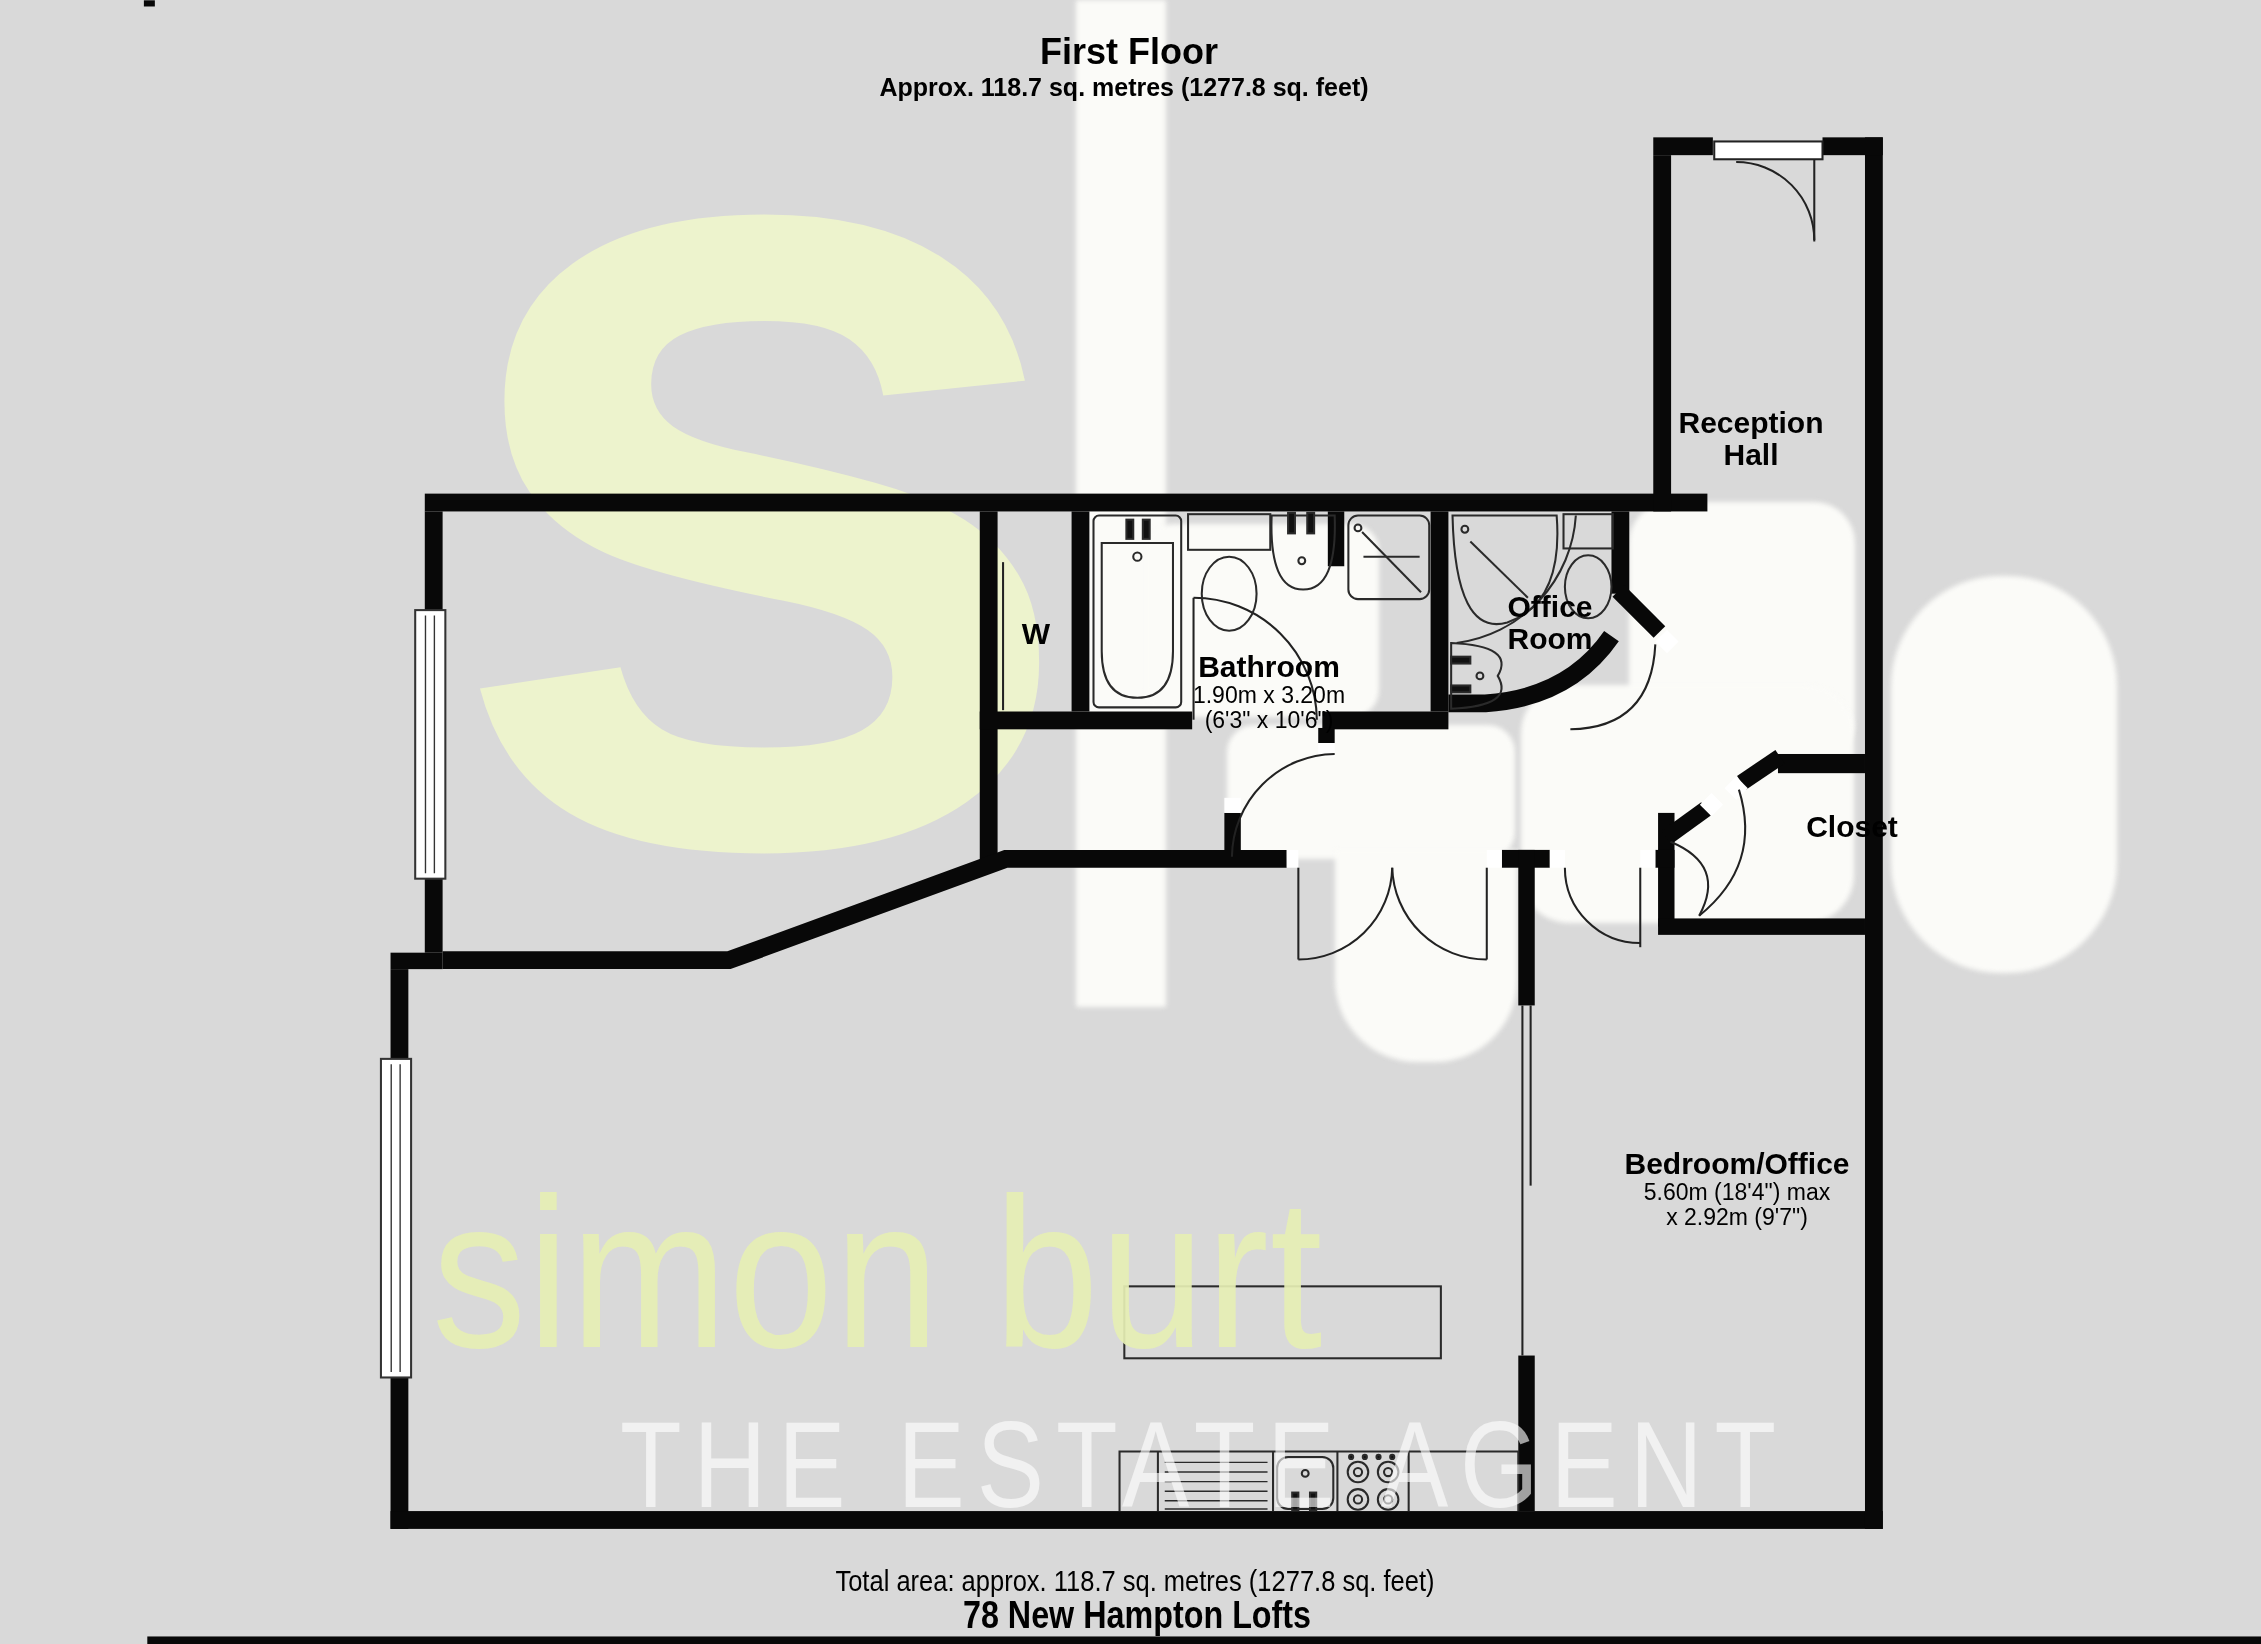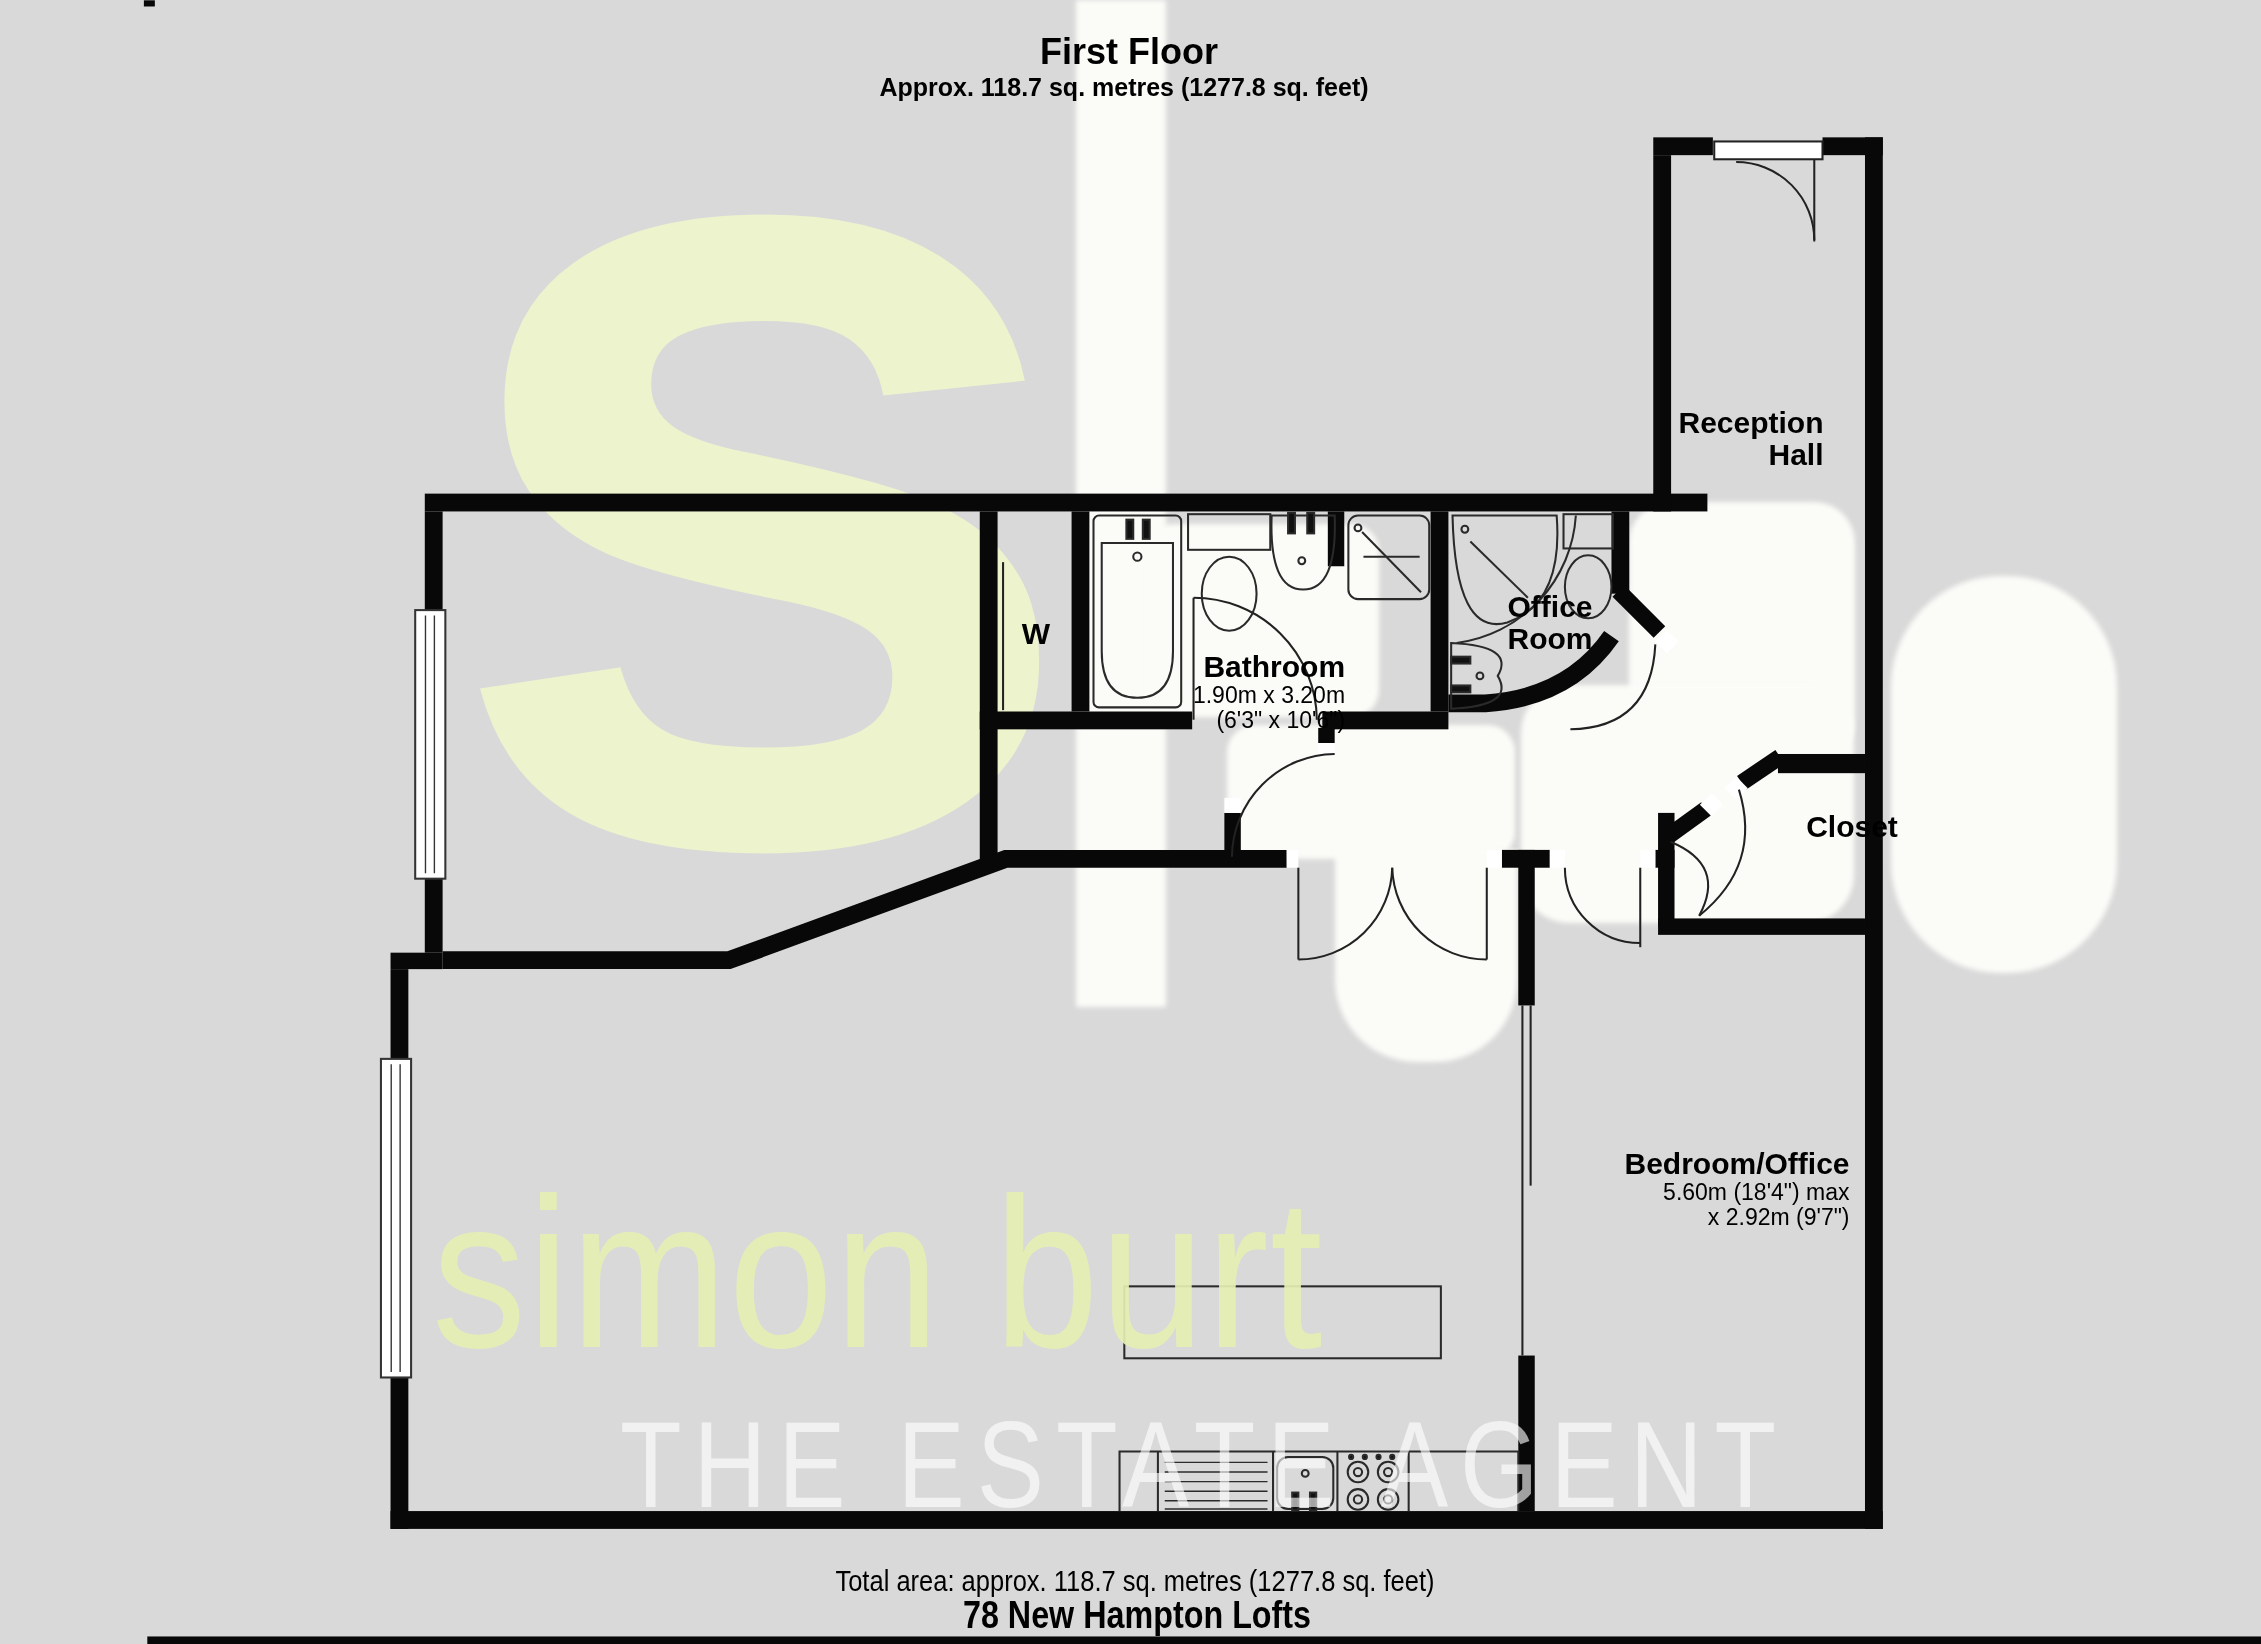--- a/index.html
+++ b/index.html
@@ -33,21 +33,21 @@
   }
   .wm-tagline{
     position:absolute;left:620px;top:1403px;
     font-size:104px;line-height:1;letter-spacing:12.3px;
     color:rgba(255,255,255,0.62);
     transform:scale(0.97,1.18);transform-origin:left top;
     user-select:none;white-space:nowrap;
   }
   
   .hdr{position:absolute;text-align:center;transform:translateX(-50%);color:#000;}
-  .room-label{position:absolute;text-align:right;transform:translateX(-50%);color:#000;white-space:nowrap;}
+  .room-label{position:absolute;text-align:center;transform:translateX(-50%);color:#000;white-space:nowrap;}
   .rname{font-size:30px;font-weight:bold;line-height:31.5px;}
   .rdim{font-size:23px;line-height:25px;}
   .title-main{font-size:36px;font-weight:bold;line-height:38px;}
   .title-sub{font-size:25px;line-height:27px;font-weight:bold;}
   .foot{position:absolute;text-align:center;transform:translateX(-50%) scaleX(0.85);color:#000;white-space:nowrap;}
   .foot-total{font-size:30px;line-height:33px;}
   .foot-addr{font-size:38px;font-weight:bold;line-height:40px;}
   svg{position:absolute;left:0;top:0;}
 </style>
 </head>

